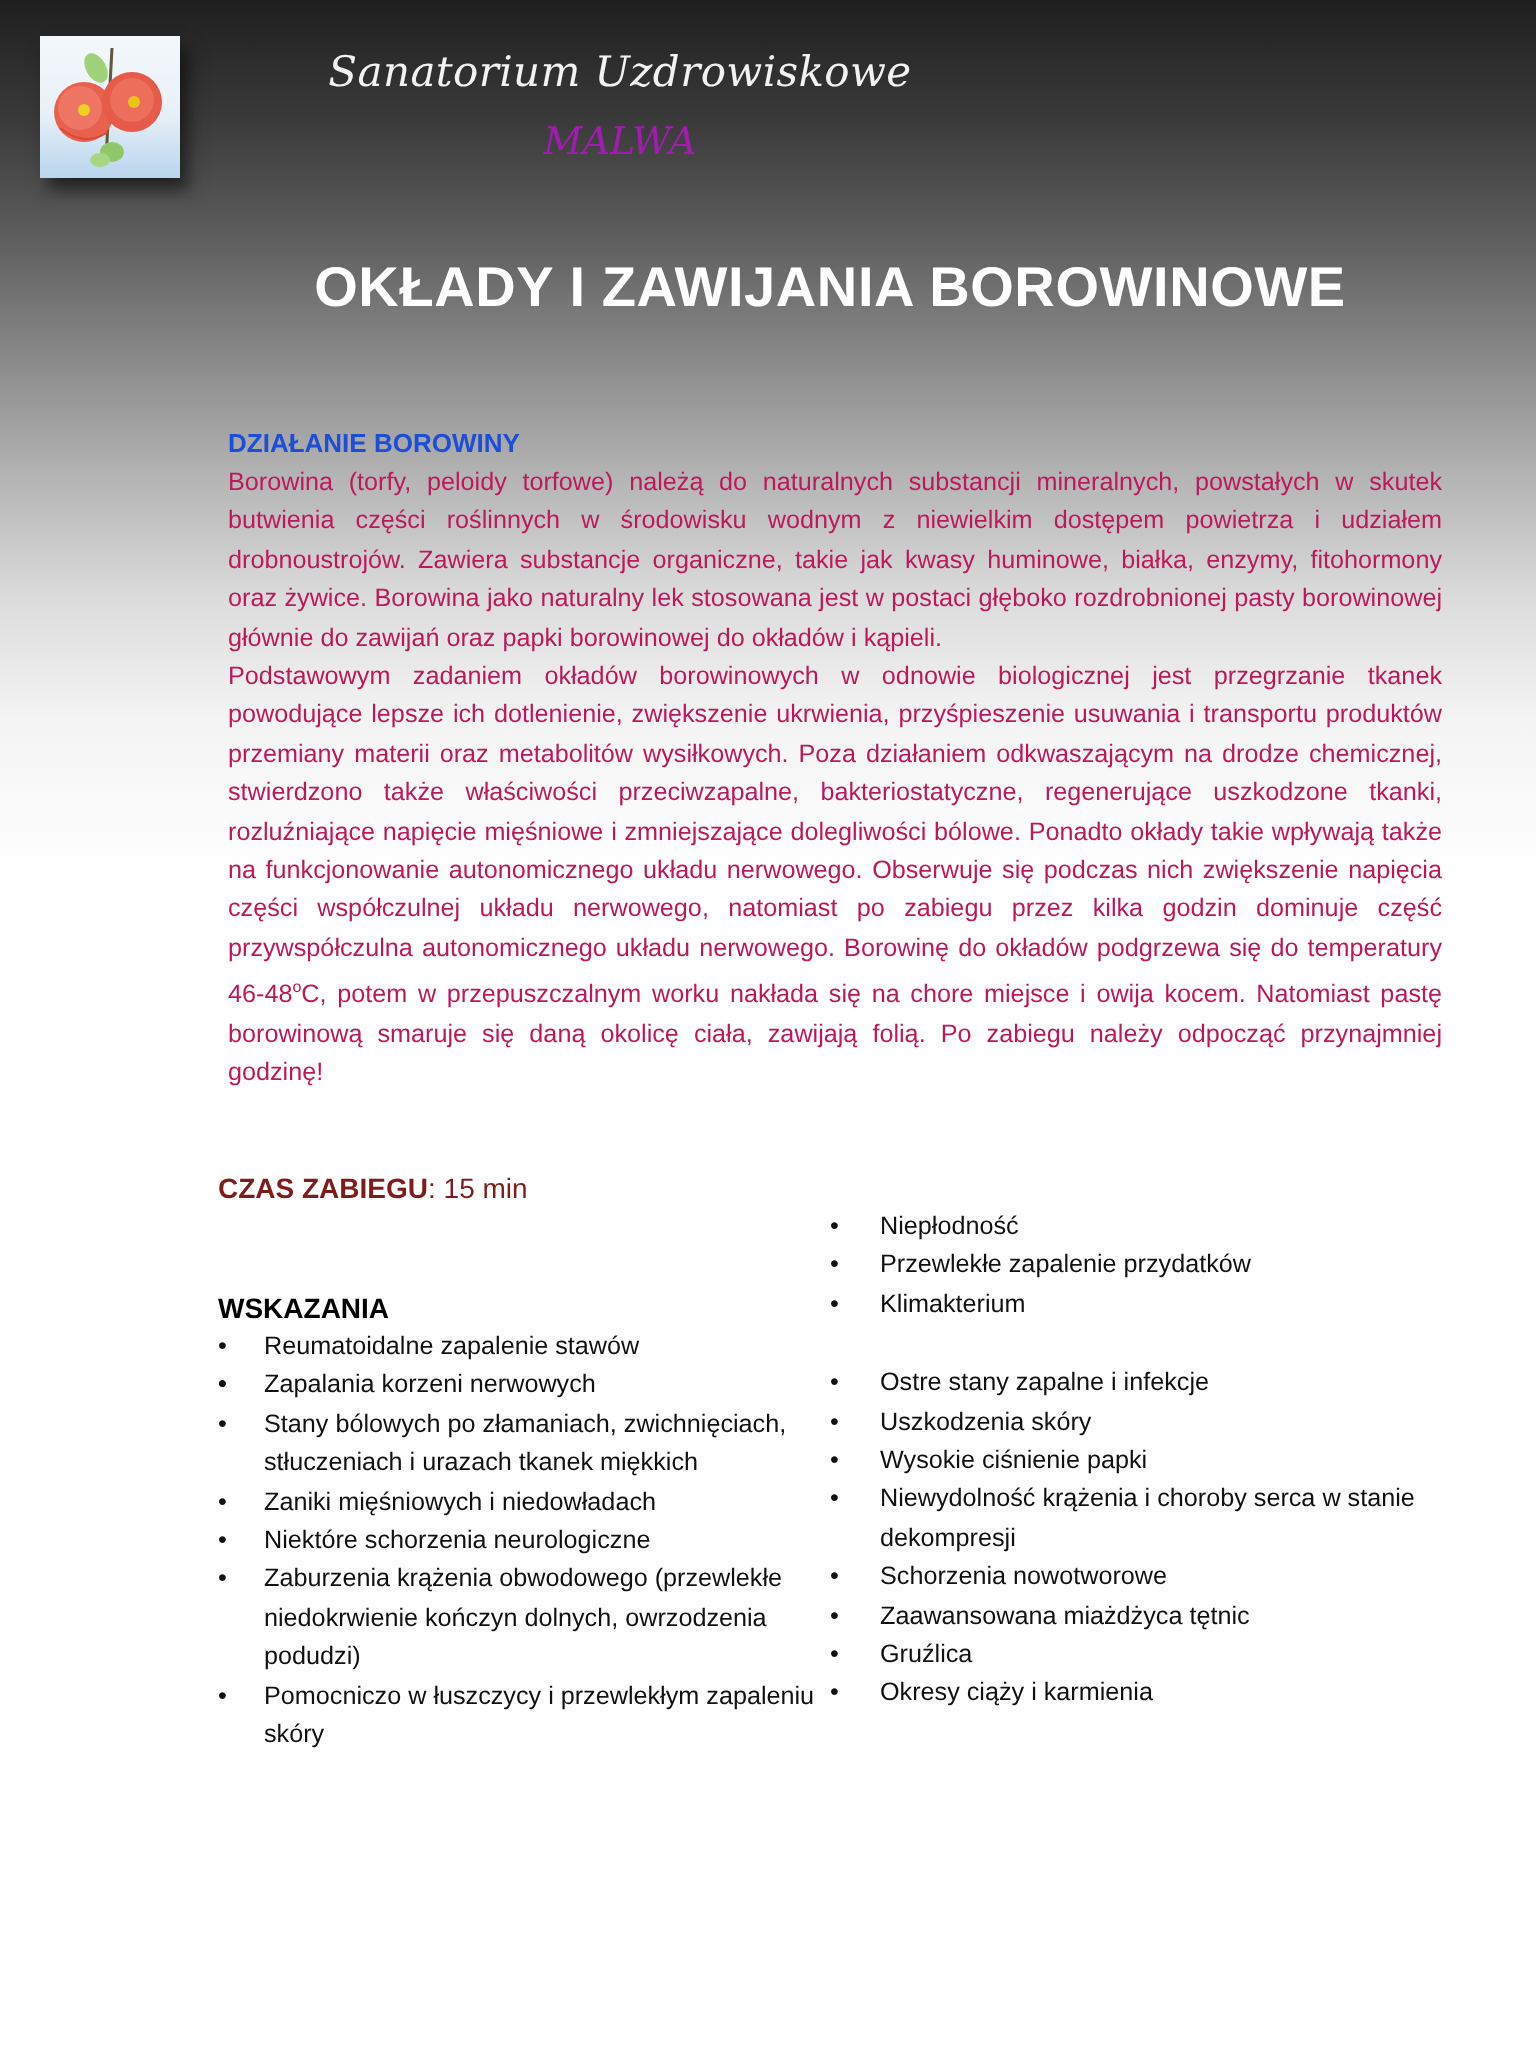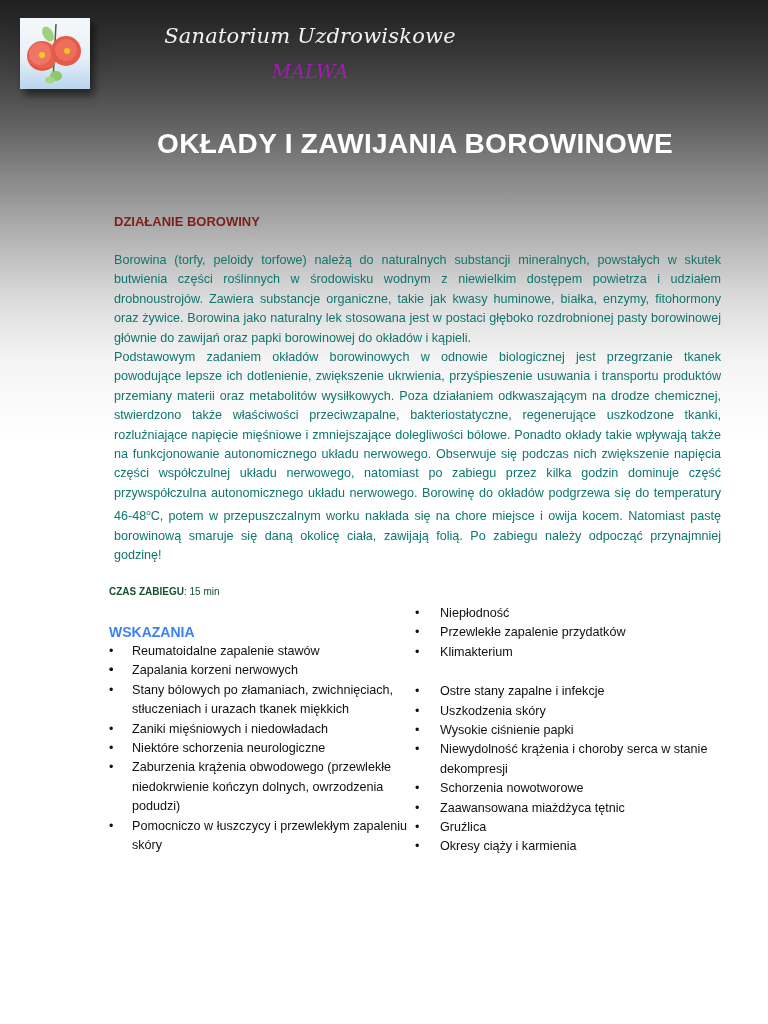--- a/index.html
+++ b/index.html
@@ -21,32 +21,32 @@
     font-family: "DejaVu Serif", "Liberation Serif", serif;
     font-style: italic;
   }
   .brand-name { top:24px; font-size:21px; color:#f2f2f2; letter-spacing:0.2px; }
   .brand-sub { top:60px; font-size:19px; color:#a21caf; }
   .main-title {
     position:absolute; left:0; width:830px; top:128px; text-align:center;
     font-size:28px; font-weight:bold; color:#ffffff; letter-spacing:0.3px;
   }
   .section-head {
-    position:absolute; left:114px; top:214px; font-size:13px; font-weight:bold; color:#7f1d1d;
+    position:absolute; left:114px; top:214px; font-size:13px; font-weight:bold; color:#1d4ed8;
   }
   .body-text {
-    position:absolute; left:114px; top:251px; width:607px;
-    font-size:12.6px; line-height:19.4px; text-align:justify; color:#0f766e;
+    position:absolute; left:114px; top:232px; width:607px;
+    font-size:12.6px; line-height:19.4px; text-align:justify; color:#be185d;
   }
   .body-text p { margin:0; }
   .col-left { position:absolute; left:109px; top:586px; width:300px; }
   .col-right { position:absolute; left:415px; top:604px; width:330px; }
-  .time-line { font-size:10px; color:#14532d; margin:0 0 27px 0; }
+  .time-line { font-size:14px; color:#7f1d1d; margin:0 0 44px 0; }
   .time-line b { font-weight:bold; }
-  .list-head { font-size:14px; font-weight:bold; color:#3b82f6; margin:0 0 2px 0; }
+  .list-head { font-size:14px; font-weight:bold; color:#000000; margin:0 0 2px 0; }
   ul.blist { list-style:none; margin:0; padding:0; }
   ul.blist li {
     position:relative; padding-left:23px; font-size:12.6px; line-height:19.4px; color:#111;
   }
   ul.blist li .bullet { position:absolute; left:0; top:0; }
   .col-right ul.blist li { padding-left:25px; }
   .spacer { height:20px; }
 </style>
 </head>
 <body>

